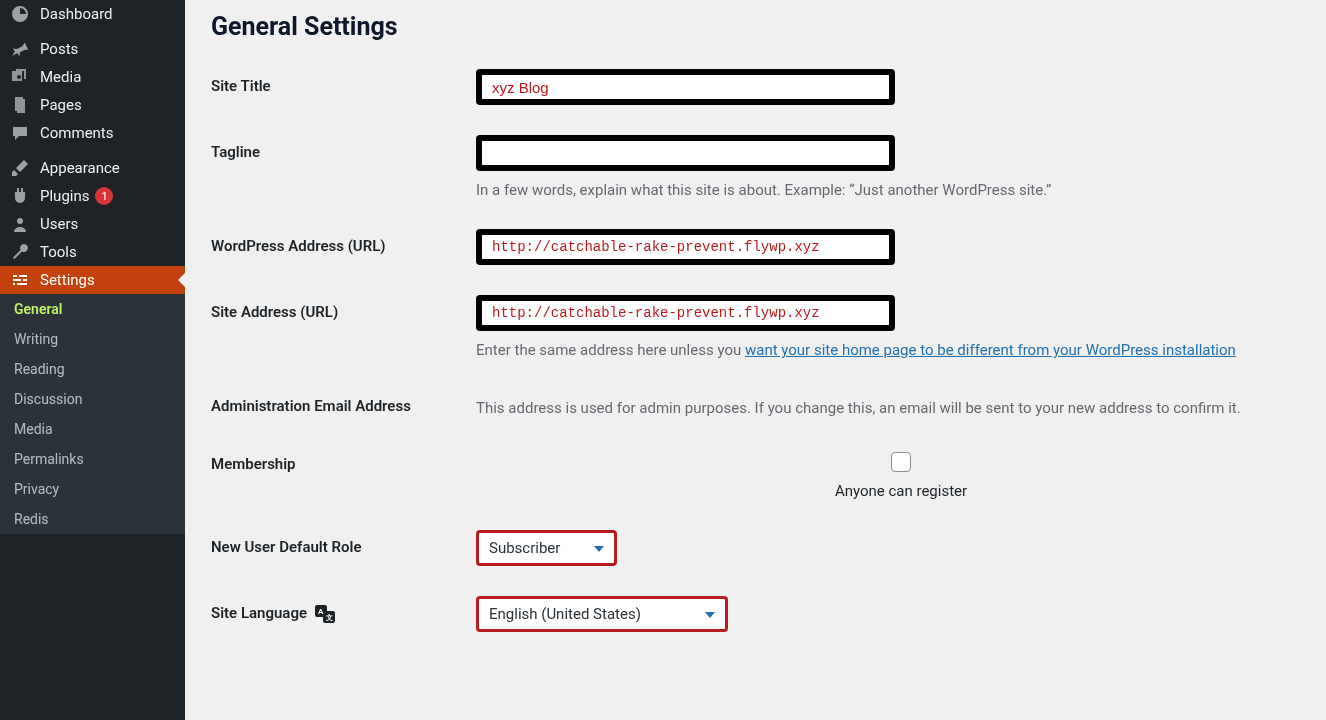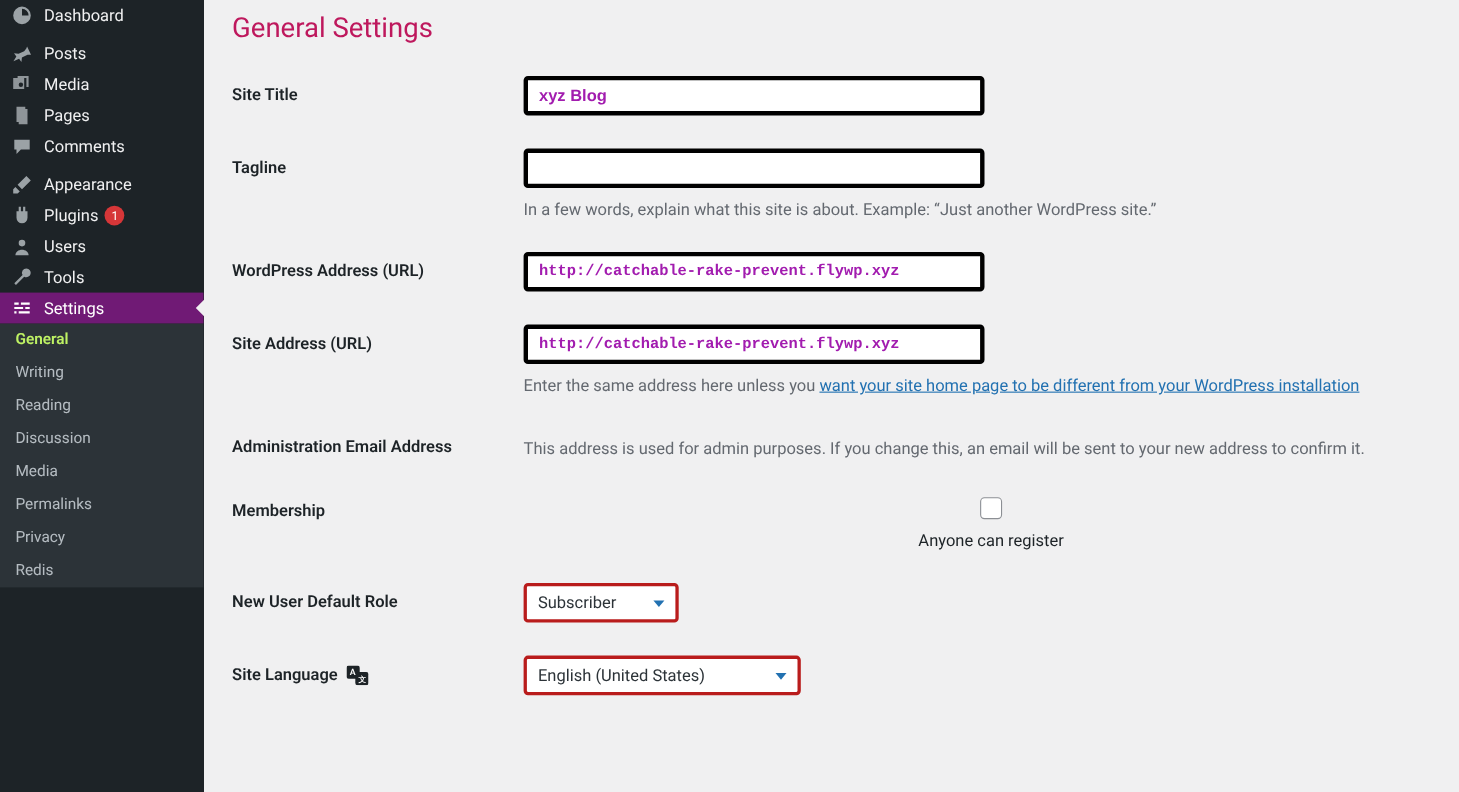--- a/index.html
+++ b/index.html
@@ -49,21 +49,21 @@
       min-width: 18px;
       height: 18px;
       font-size: 11px;
       display: inline-flex;
       align-items: center;
       justify-content: center;
       margin-left: 6px;
       padding: 0 5px;
     }
     .menu-item.active {
-      background: #701a75;
+      background: #c2410c;
       color: #fff;
       position: relative;
     }
     .menu-item.active::after {
       content: "";
       position: absolute;
       right: -1px;
       top: 50%;
       transform: translateY(-50%);
       width: 0;
@@ -92,22 +92,22 @@
       font-weight: 600;
     }
     
     .main {
       flex: 1;
       padding: 10px 0 0 26px;
       overflow: visible;
     }
     .page-title {
       font-size: 25px;
-      font-weight: 400;
-      color: #be185d;
+      font-weight: 700;
+      color: #0f172a;
       margin-bottom: 28px;
       margin-top: 2px;
     }
     .form-table {
       width: 100%;
     }
     .form-row {
       display: flex;
       align-items: flex-start;
       margin-bottom: 30px;
@@ -125,26 +125,25 @@
       vertical-align: middle;
       margin-left: 4px;
     }
     .form-row .control {
       flex: 1;
     }
     .text-input {
       width: 419px;
       height: 36px;
       padding: 4px 10px;
-      border: 4px solid #000000;
+      border: 6px solid #000000;
       border-radius: 4px;
       font-size: 15px;
       background: #fff;
-      color: #a21caf;
-      font-weight: bold;
+      color: #b91c1c;
     }
     .text-input.code {
       font-family: "SFMono-Regular", Consolas, "Liberation Mono", Menlo, monospace;
       font-size: 14px;
     }
     .select {
       height: 36px;
       padding: 4px 30px 4px 10px;
       border: 3px solid #b91c1c;
       border-radius: 4px;

